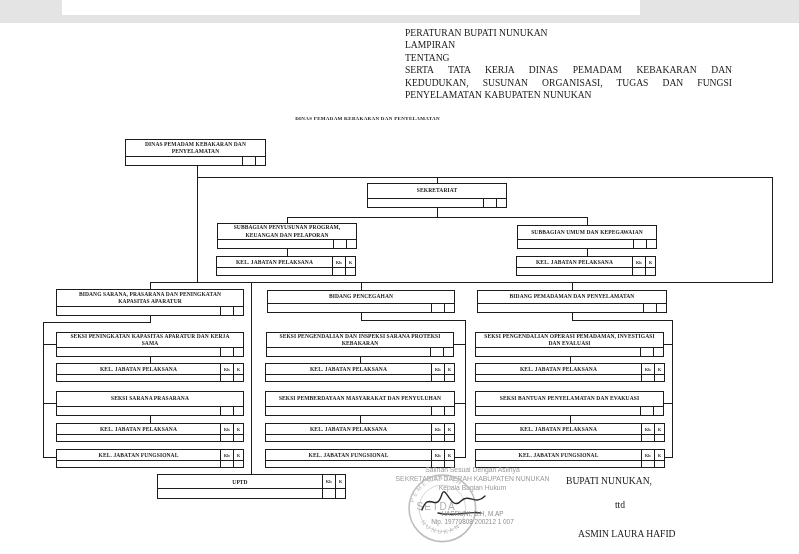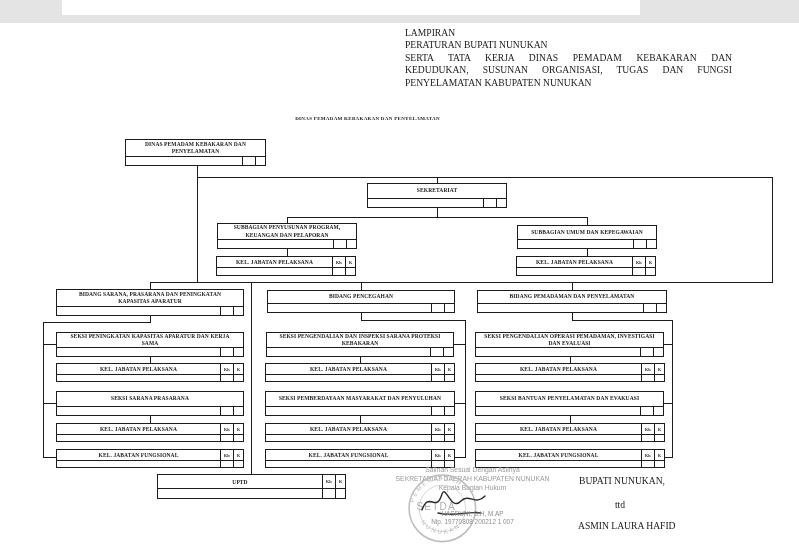--- a/index.html
+++ b/index.html
@@ -32,32 +32,33 @@
   .hl{height:1px;} .vl{width:1px;}
   
   .stamp-text{position:absolute;left:385px;top:466px;width:175px;text-align:center;
               color:#9a9a9a;font-family:"Liberation Sans",sans-serif;font-size:6.8px;line-height:8.8px;}
   .stamp-name{position:absolute;left:385px;top:510px;width:175px;text-align:center;
               color:#8d8d8d;font-family:"Liberation Sans",sans-serif;font-size:6.4px;line-height:7.6px;}
   .seal{position:absolute;left:386px;top:465px;}
   .sig{position:absolute;left:418px;top:486px;}
   .approval{position:absolute;left:560px;top:475px;width:180px;font-size:9.6px;}
   .approval .ttd{text-align:center;width:120px;margin-top:13px;}
-  .approval .nm{margin-top:10px;}
+  .approval .nm{margin-top:18px;}
 </style>
 </head>
 <body>
 
 <div class="screen">
   <div class="band"></div>
   <div class="prevpage"></div>
 
   <div class="doc-header">
+    <div>PERATURAN BUPATI NUNUKAN</div>
     <div>LAMPIRAN</div>
-    <div>PERATURAN BUPATI NUNUKAN</div>
+    <div>TENTANG</div>
     <div class="jl">SERTA TATA KERJA DINAS PEMADAM KEBAKARAN DAN</div>
     <div class="jl">KEDUDUKAN, SUSUNAN ORGANISASI, TUGAS DAN FUNGSI</div>
     <div>PENYELAMATAN KABUPATEN NUNUKAN</div>
   </div>
 
   <div class="chart-title">DINAS PEMADAM KEBAKARAN DAN PENYELAMATAN</div>
 
   <i class="vl" style="left:197px;top:166px;height:116px"></i>
   <i class="hl" style="left:197px;top:177px;width:576px"></i>
   <i class="vl" style="left:772px;top:177px;height:106px"></i>
@@ -351,17 +352,17 @@
   <svg class="sig" width="72" height="32" viewBox="0 0 72 32">
     <path d="M4,24 C 11,4 18,28 24,8 C 28,-2 33,26 43,15 C 51,7 58,20 67,10 M 20,27 C 35,31 50,25 63,27" fill="none" stroke="#2c2c2c" stroke-width="1.4" stroke-linecap="round"></path>
   </svg>
 
   <div class="stamp-name">
     <div>HASRUNI, S.H, M.AP</div>
     <div>Nip. 19770808 200212 1 007</div>
   </div>
 
   <div class="approval">
-    <div style="margin-left:19px">BUPATI NUNUKAN,</div>
+    <div style="margin-left:6px">BUPATI NUNUKAN,</div>
     <div class="ttd">ttd</div>
     <div class="nm" style="margin-left:18px">ASMIN LAURA HAFID</div>
   </div>
 </div>
 
 </body></html>

